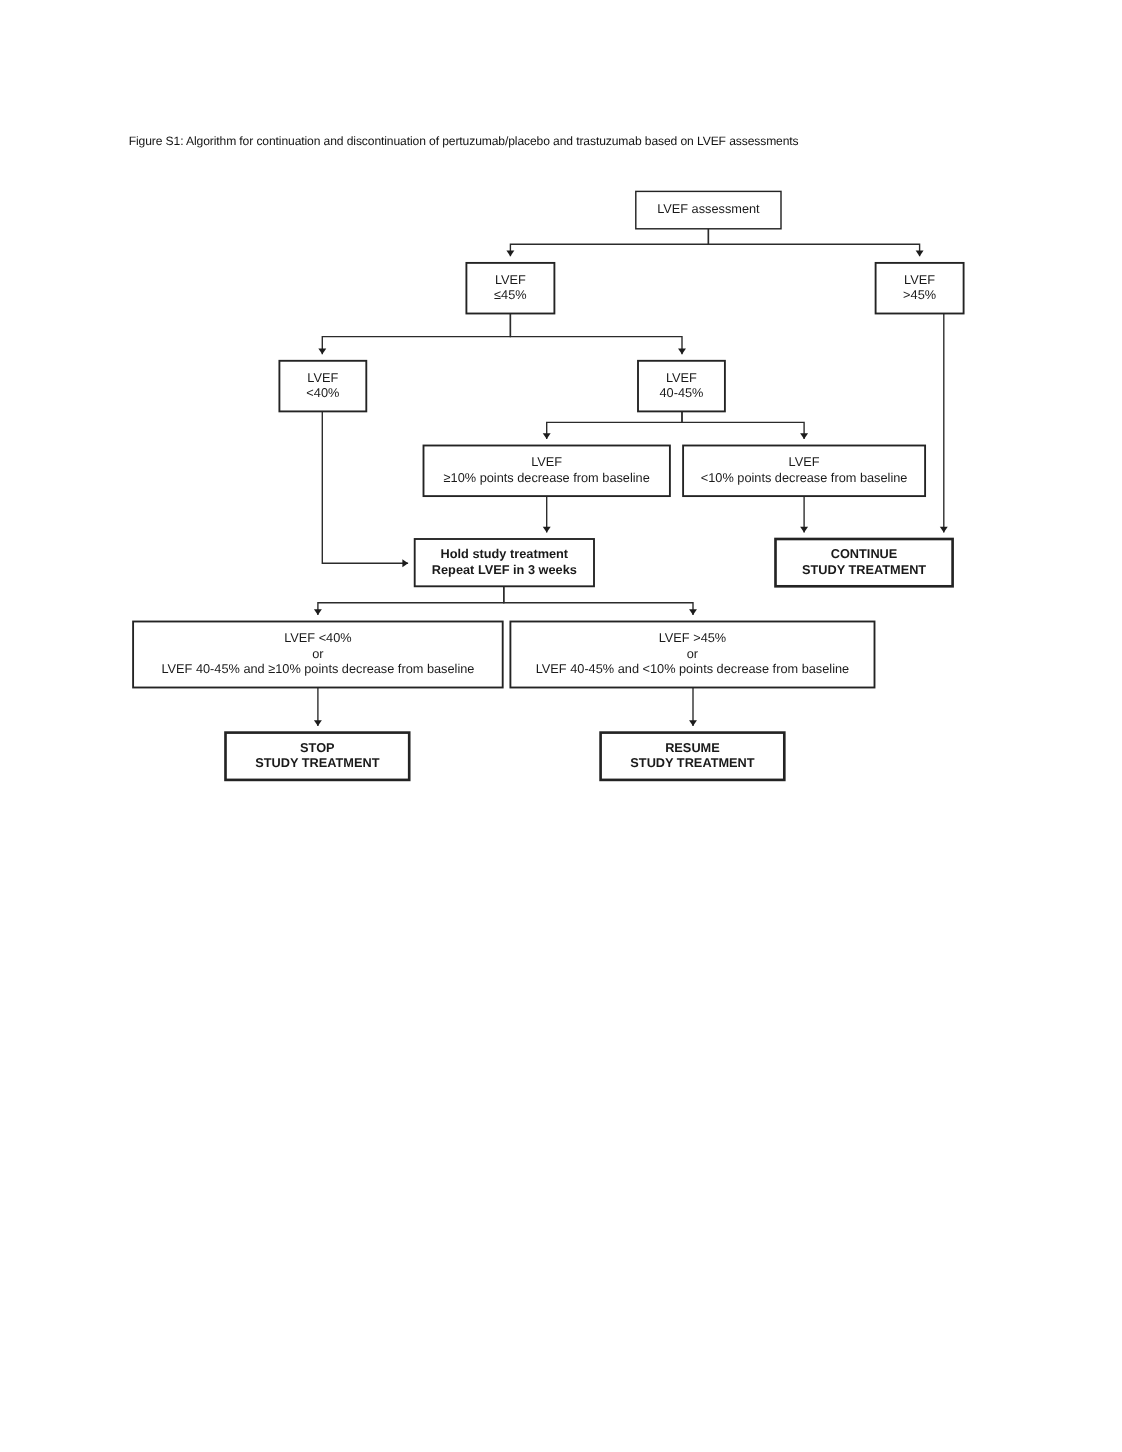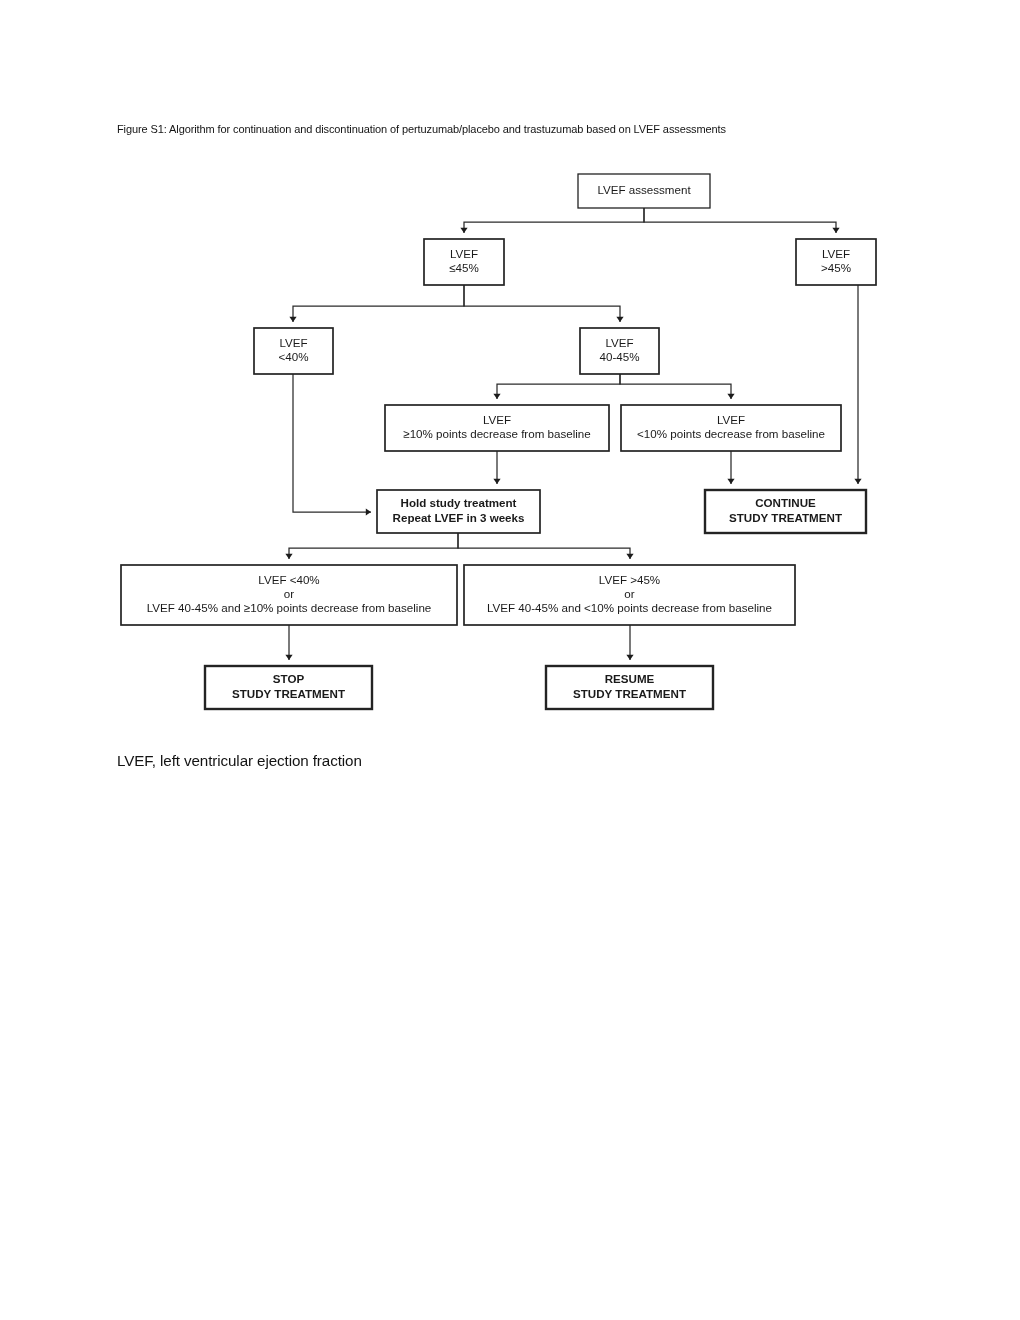--- a/index.html
+++ b/index.html
@@ -205,15 +205,14 @@
           </g>
           <g>
             <rect x="546" y="666" width="167" height="43" class="nodebox thick"></rect>
             <text x="629.5" y="680.4" class="lbl-bold">RESUME</text>
             <text x="629.5" y="694.6" class="lbl-bold">STUDY TREATMENT</text>
           </g>
         </g>
     </svg>
   </div>
 
-  <div class="fig-caption">LVEF, left ventricular ejection fraction</div>
 
 </div>
 
 </body></html>

